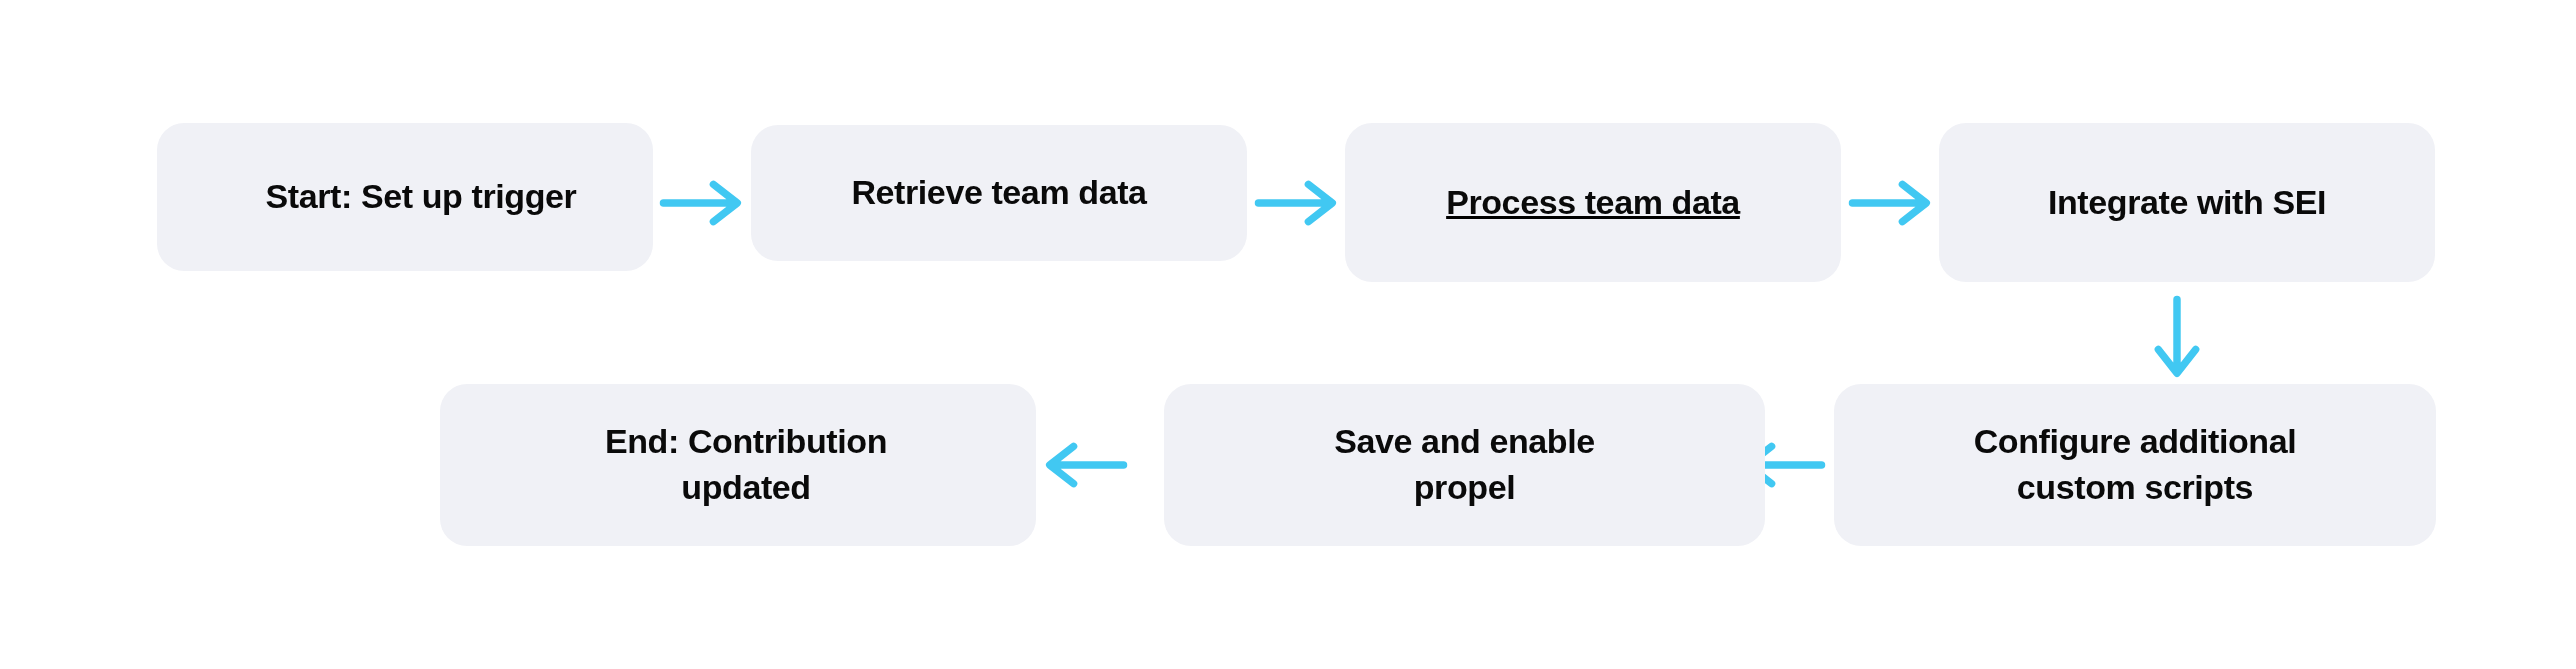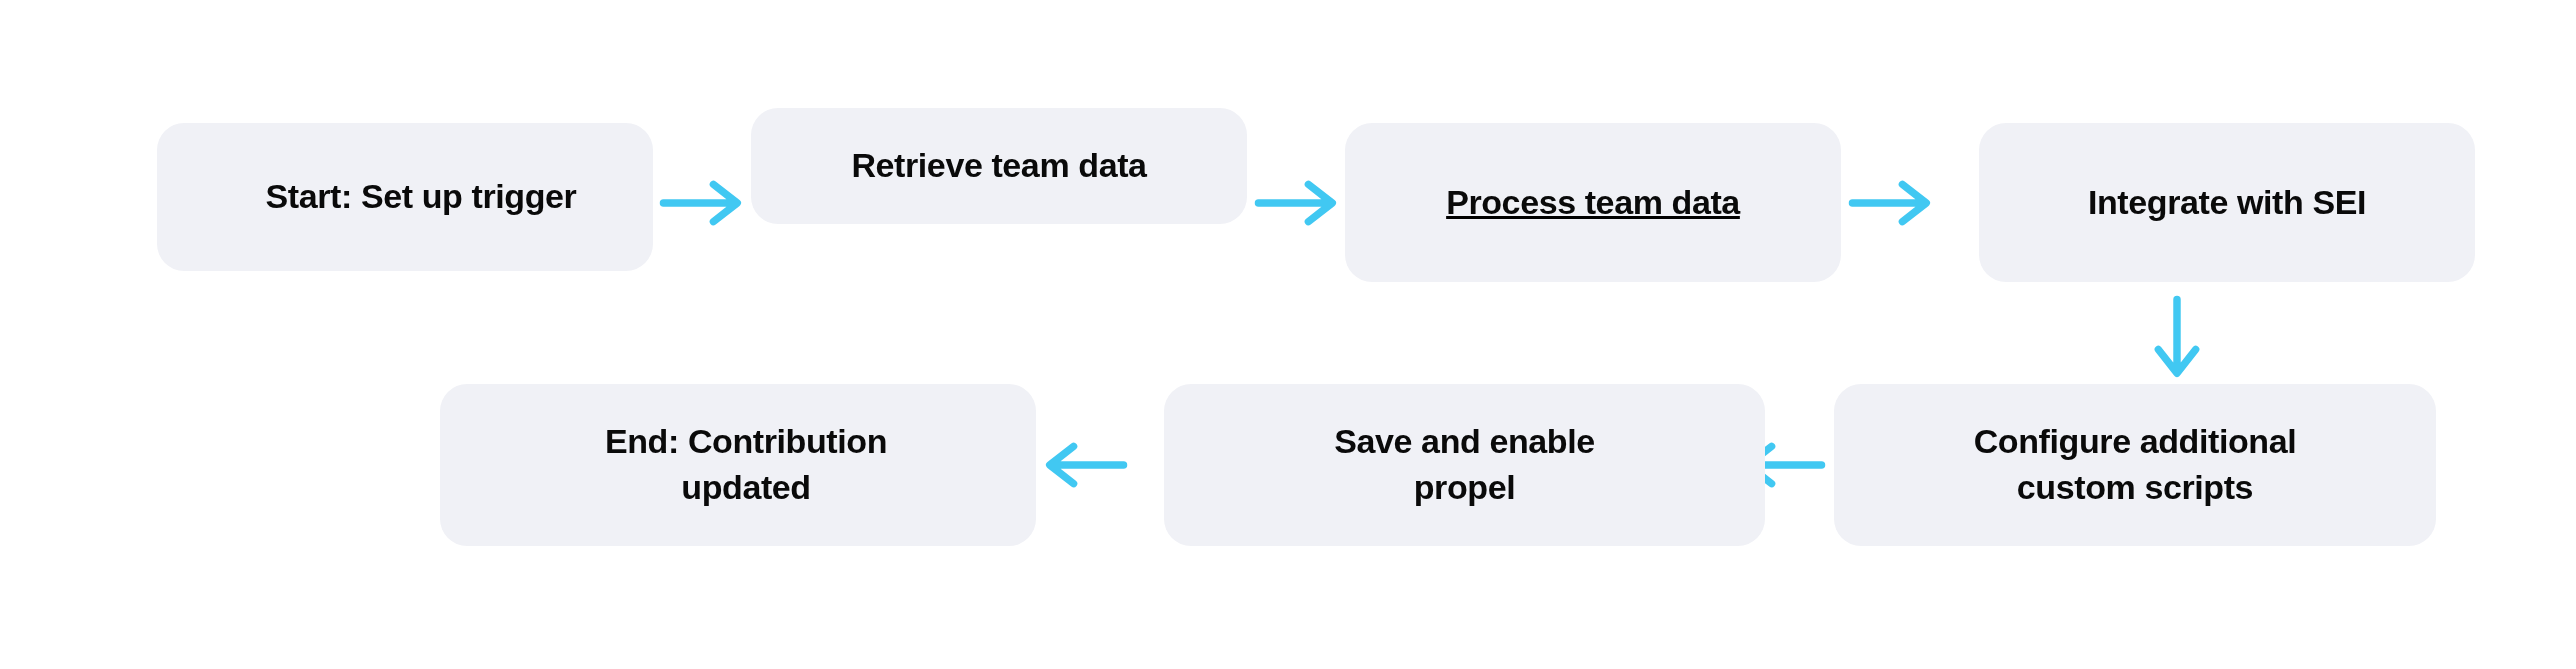--- a/index.html
+++ b/index.html
@@ -43,23 +43,23 @@
   .arrow path {
     fill: none;
     stroke: currentColor;
     stroke-width: 10;
     stroke-linecap: round;
     stroke-linejoin: round;
   }
 
   
   .n-start     { left: 157px;  top: 123px; width: 496px; height: 148px; padding-left: 32px; }
-  .n-retrieve  { left: 751px; top: 108px; width: 496px; height: 116px; }
+  .n-retrieve  { left: 751px; top: 125px; width: 496px; height: 136px; }
   .n-process   { left: 1345px; top: 123px; width: 496px; height: 159px; text-decoration: underline; }
-  .n-integrate { left: 1939px; top: 123px; width: 496px; height: 159px; margin-left: 40px; }
+  .n-integrate { left: 1939px; top: 123px; width: 496px; height: 159px; }
 
   
   .n-end       { left: 440px;  top: 384px; width: 596px; height: 162px; padding-left: 16px; }
   .n-save      { left: 1133px; top: 384px; width: 601px; height: 162px; margin-left: 31px; }
   .n-configure { left: 1834px; top: 384px; width: 602px; height: 162px; }
 
   
   .a-1 { left: 659px;  top: 179px; }
   .a-2 { left: 1254px; top: 179px; }
   .a-3 { left: 1848px; top: 179px; }

